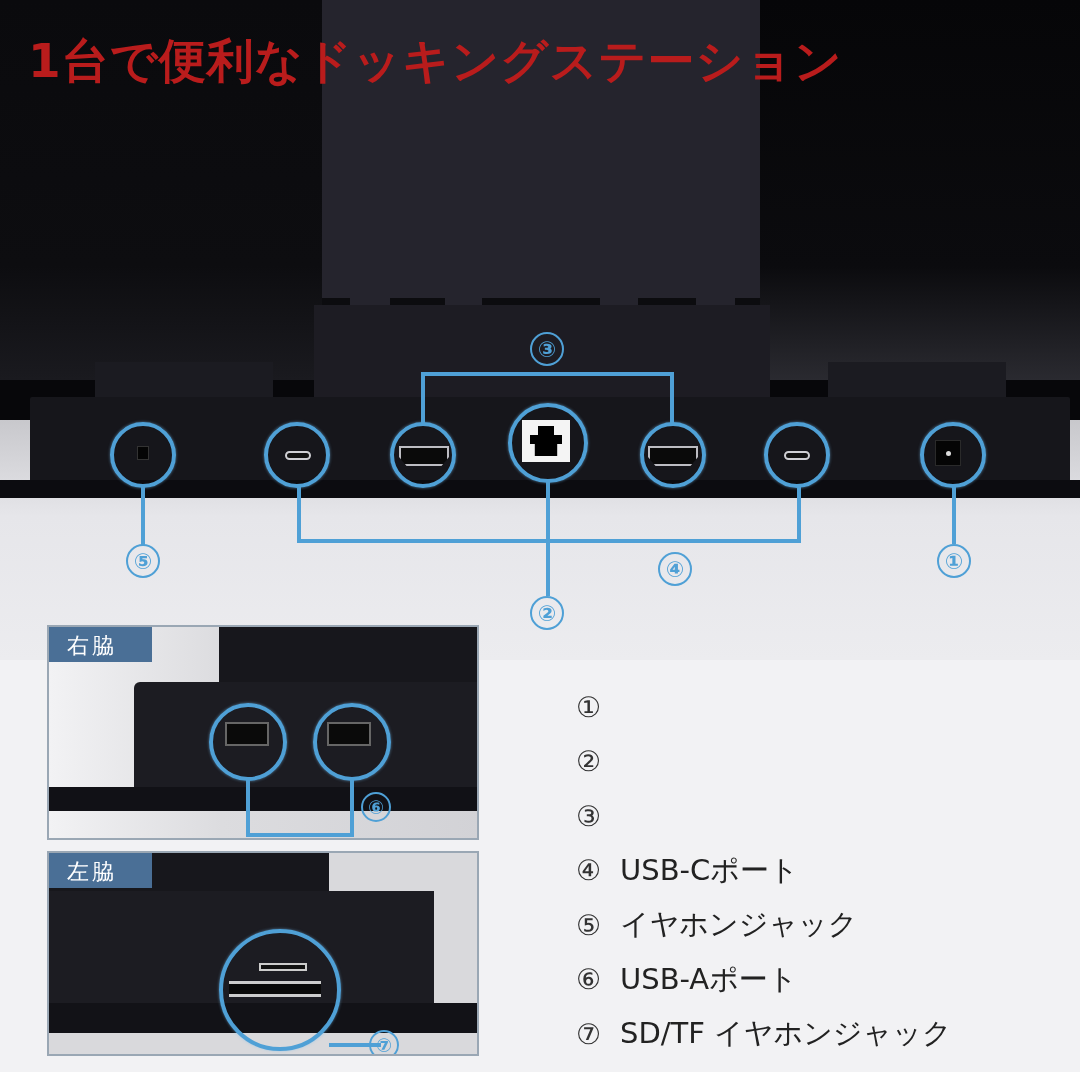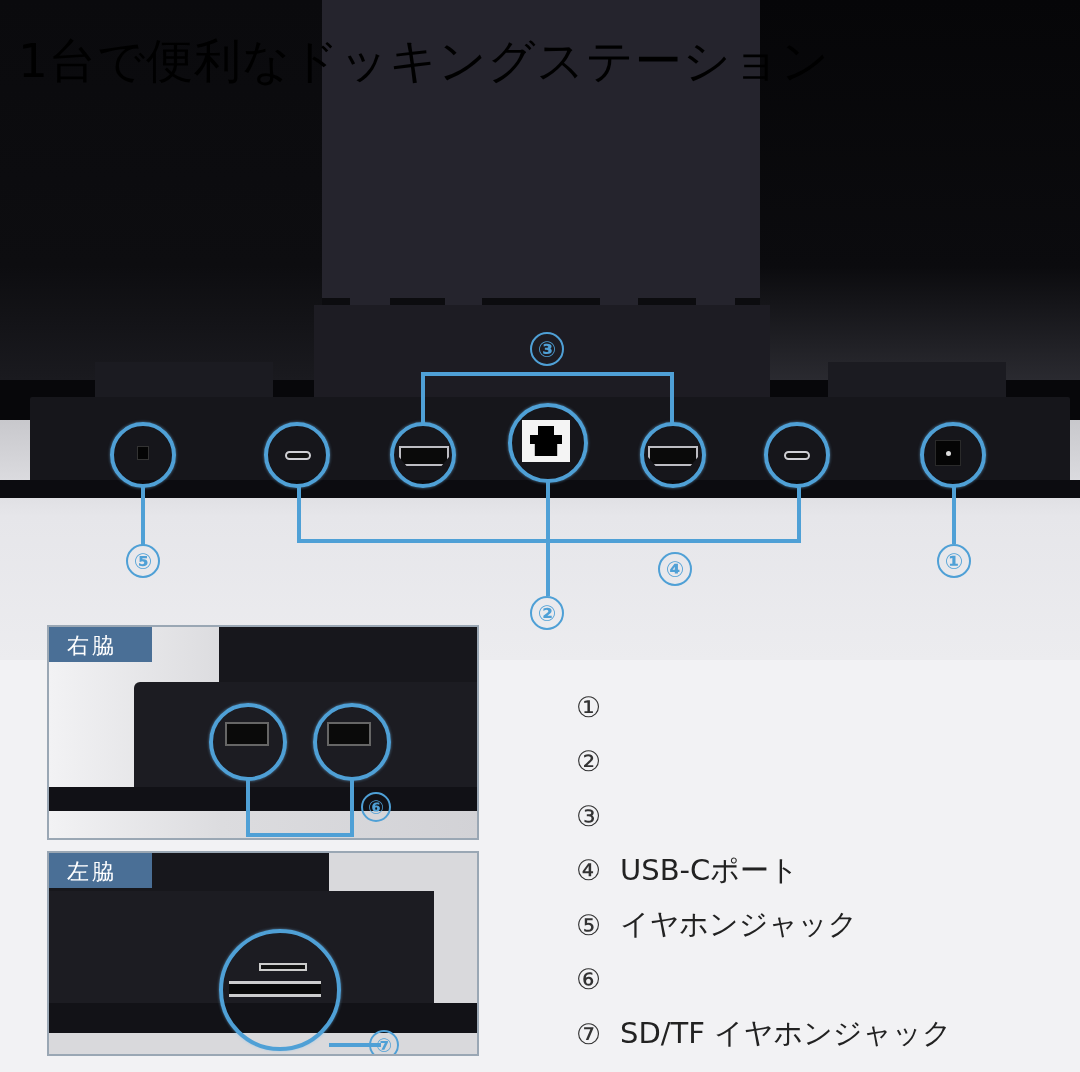--- a/index.html
+++ b/index.html
@@ -16,22 +16,22 @@
   .top-area .notch { position: absolute; top: 298px; height: 12px; background: #0c0c0f; }
 
   .floor { position: absolute; left: 0; top: 350px; width: 1080px; height: 310px;
     background: linear-gradient(180deg, #c8c8cc 0%, #e6e6ea 40%, #ececef 100%); }
 
   .dock-body { position: absolute; left: 30px; top: 397px; width: 1040px; height: 90px; background: #16161b; border-radius: 2px; }
   .dock-lip { position: absolute; left: 0; top: 480px; width: 1080px; height: 18px; background: #0c0c10; }
   .dock-top-left { position: absolute; left: 95px; top: 362px; width: 178px; height: 46px; background: #1b1b21; }
   .dock-top-right { position: absolute; left: 828px; top: 362px; width: 178px; height: 46px; background: #1b1b21; }
 
-  .title { position: absolute; left: 18px; top: 30px; width: 1050px; color: #000000;
-    font-family: "DejaVu Sans", sans-serif; font-weight: normal; font-size: 47px; letter-spacing: 1px; white-space: nowrap; }
+  .title { position: absolute; left: 28px; top: 30px; width: 1050px; color: #b91c1c;
+    font-family: "DejaVu Sans", sans-serif; font-weight: bold; font-size: 47px; letter-spacing: 1px; white-space: nowrap; }
 
   .ring { position: absolute; border: 4px solid #4fa0d6; border-radius: 50%; box-shadow: 0 0 3px rgba(120,190,240,0.6); }
   .line { position: absolute; background: #4fa0d6; }
   .callout-num { position: absolute; width: 34px; height: 34px; border: 2px solid #4fa0d6; border-radius: 50%;
     color: #4fa0d6; font-size: 22px; font-weight: bold; display: flex; align-items: center; justify-content: center;
     font-family: "DejaVu Sans", sans-serif; background: rgba(255,255,255,0.0); }
   .callout-num.dark { background: #1d1c23; }
 
   .port { position: absolute; }
   .port-usbc { width: 26px; height: 9px; border: 2px solid #cfcfd4; border-radius: 5px; background: #111; }
@@ -156,18 +156,19 @@
   <div class="list-item">
       <span class="num">④</span>
       <span>USB-Cポート</span>
     </div>
   <div class="list-item">
       <span class="num">⑤</span>
       <span>イヤホンジャック</span>
     </div>
   <div class="list-item">
       <span class="num">⑥</span>
+      <span>USB-Aポート</span>
     </div>
   <div class="list-item">
       <span class="num">⑦</span>
       <span>SD/TF イヤホンジャック</span>
     </div>
 </div>
 
 </body></html>

